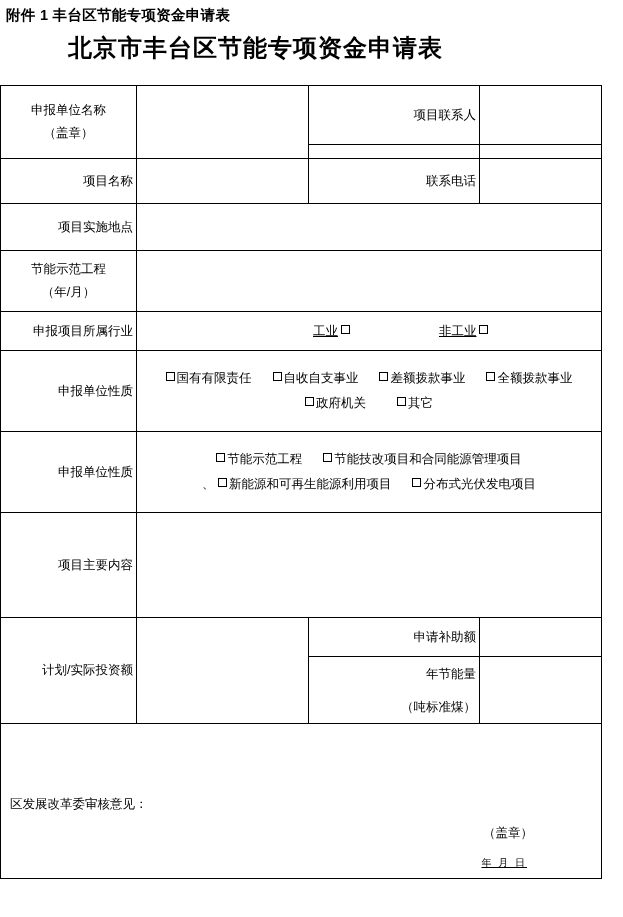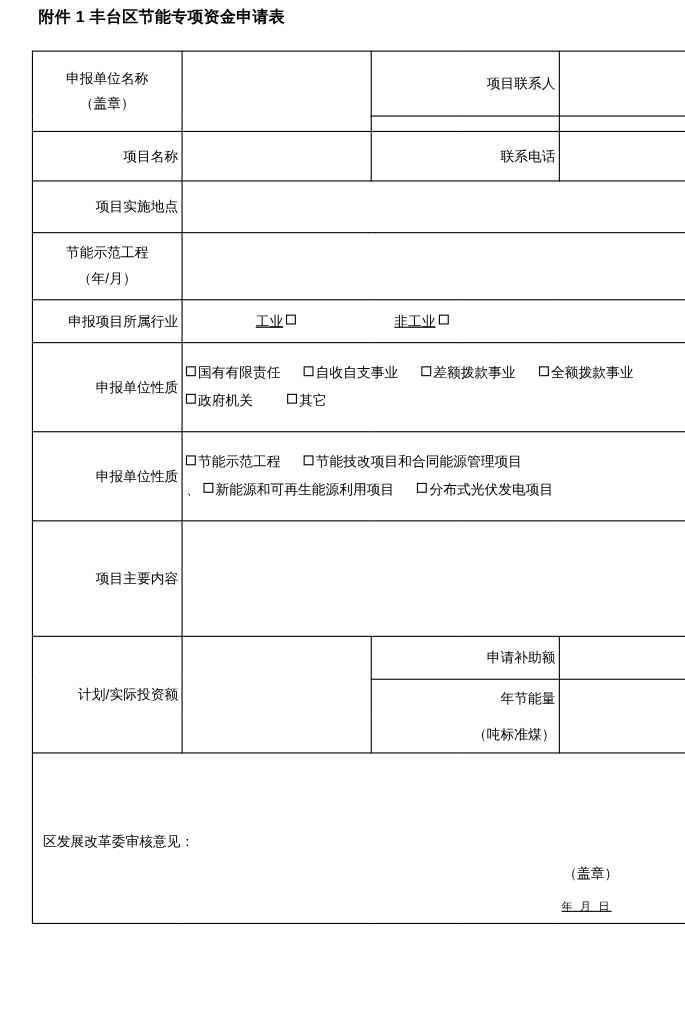--- a/index.html
+++ b/index.html
@@ -13,21 +13,20 @@
     font-family: "Liberation Sans", sans-serif;
     color: #000000;
     position: relative;
     overflow: hidden;
   }
   .page {
     width: 511px;
     height: 917px;
     position: relative;
     box-sizing: border-box;
-    padding-left: 29px;
   }
   .attach-line {
     font-size: 14.5px;
     font-weight: bold;
     padding: 6px 0 0 6px;
     letter-spacing: 0.3px;
   }
   .doc-title {
     text-align: center;
     font-size: 24px;
@@ -54,20 +53,21 @@
     padding: 2px 3px;
   }
   .lbl-2 {
     text-align: center;
     line-height: 1.85;
   }
   .center {
     text-align: right;
   }
   .opt-row {
+    text-align: center;
     line-height: 2.0;
     font-size: 12.5px;
   }
   .opt-row .sp {
     display: inline-block;
     width: 14px;
   }
   .box {
     display: inline-block;
     width: 7px;
@@ -119,20 +119,21 @@
     line-height: 1.8;
   }
 </style>
 </head>
 <body>
 
 <div class="page">
 
   <div class="attach-line">附件 1  丰台区节能专项资金申请表</div>
 
+  <div class="doc-title">北京市丰台区节能专项资金申请表</div>
 
 
   <table class="form">
     <colgroup>
       <col style="width:136px">
       <col style="width:172px">
       <col style="width:83px">
       <col style="width:88px">
       <col style="width:122px">
     </colgroup>

